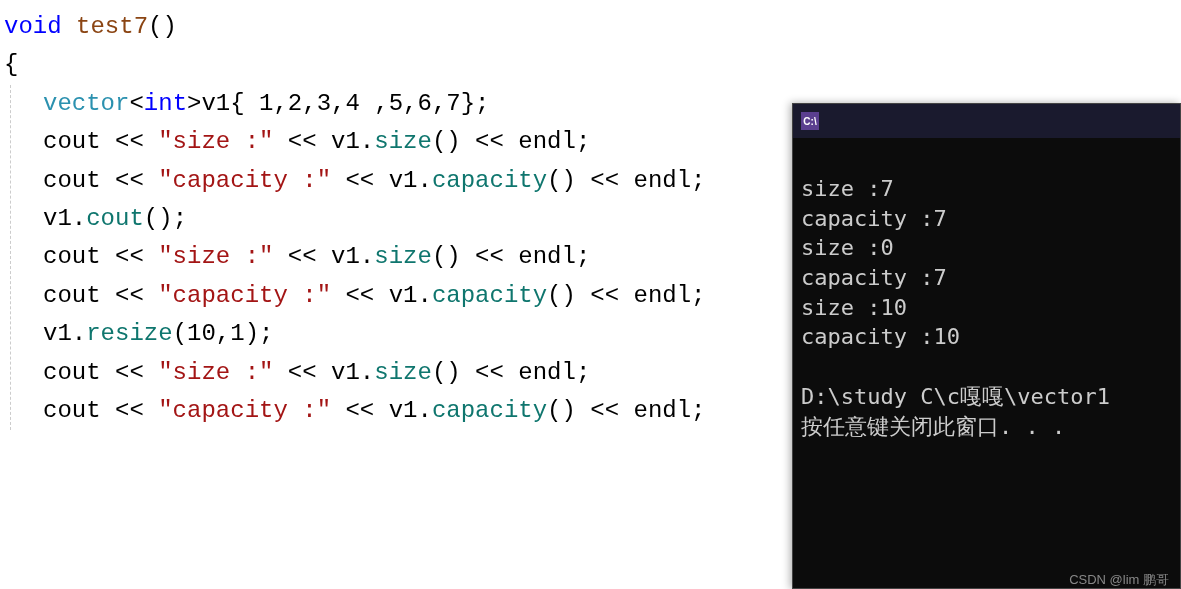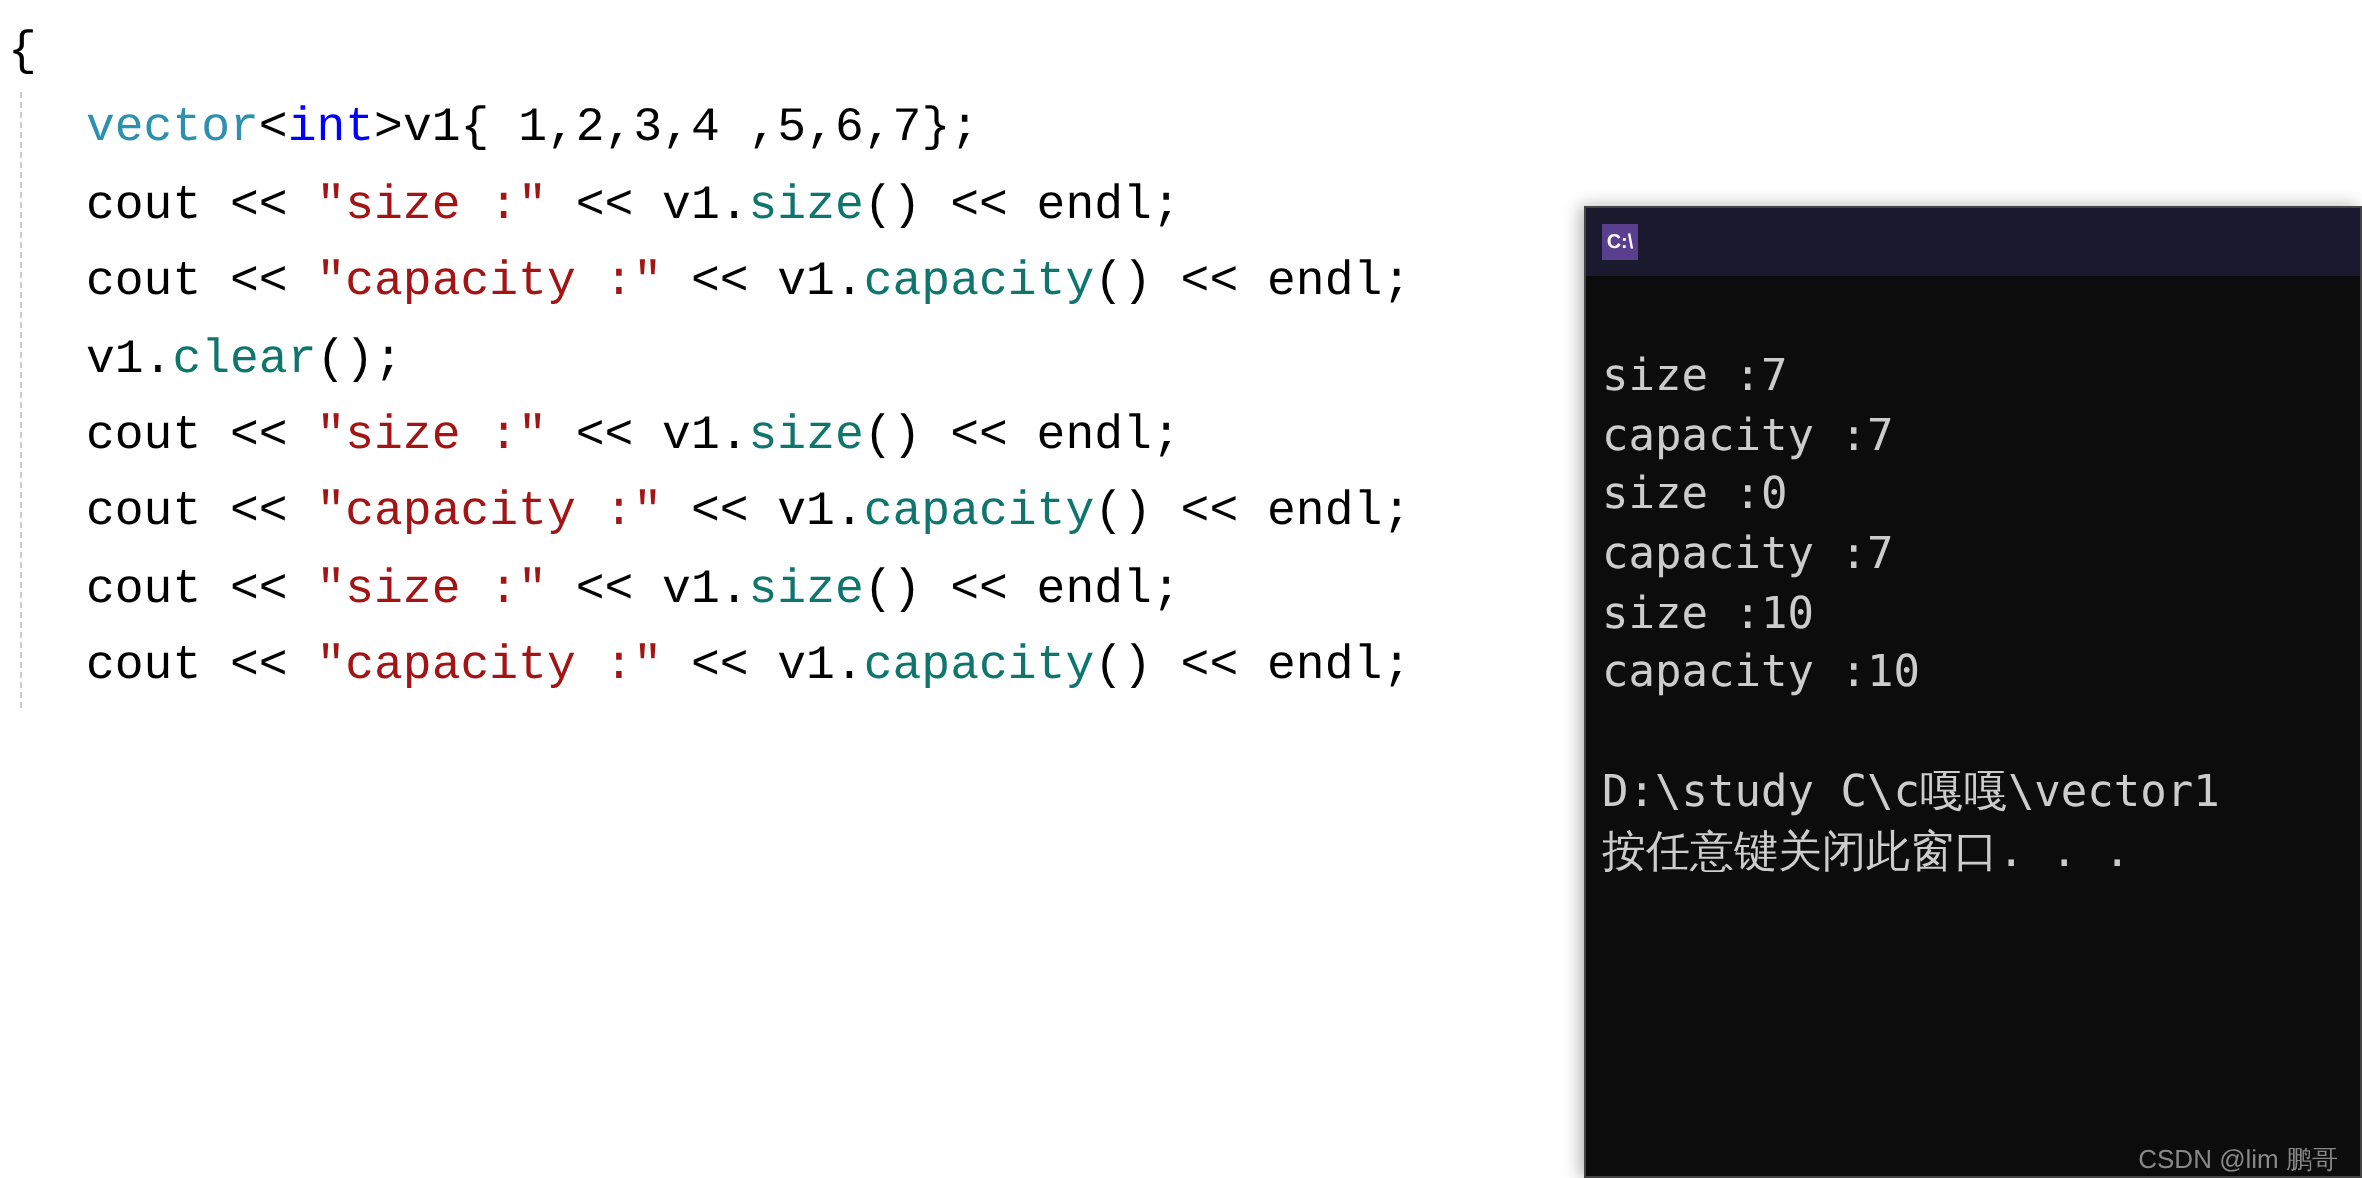--- a/index.html
+++ b/index.html
@@ -82,29 +82,31 @@
       right: 12px;
       font-family: 'Microsoft YaHei', sans-serif;
       font-size: 13px;
       color: #888;
     }
   </style>
 </head>
 <body>
 
 <div class="code-editor">
+  <div class="code-line"><span class="kw-blue">void</span><span> </span><span class="fn-brown">test7</span><span>()</span></div>
   <div class="code-line">{</div>
   <div class="indent">
     <div class="code-line"><span class="kw-teal">vector</span><span>&lt;</span><span class="kw-blue">int</span><span>&gt;</span><span>v1{ </span><span>1,2,3,4 ,5,6,7</span><span>};</span></div>
     <div class="code-line"><span>cout &lt;&lt; </span><span class="str-red">"size :"</span><span> &lt;&lt; v1.</span><span class="member-brown">size</span><span>() &lt;&lt; endl;</span></div>
     <div class="code-line"><span>cout &lt;&lt; </span><span class="str-red">"capacity :"</span><span> &lt;&lt; v1.</span><span class="member-brown">capacity</span><span>() &lt;&lt; endl;</span></div>
-    <div class="code-line"><span>v1.</span><span class="member-brown">clear</span><span>();</span></div>
+    <div class="code-line"><span>v1.</span><span class="member-brown">cout</span><span>();</span></div>
     <div class="code-line"><span>cout &lt;&lt; </span><span class="str-red">"size :"</span><span> &lt;&lt; v1.</span><span class="member-brown">size</span><span>() &lt;&lt; endl;</span></div>
     <div class="code-line"><span>cout &lt;&lt; </span><span class="str-red">"capacity :"</span><span> &lt;&lt; v1.</span><span class="member-brown">capacity</span><span>() &lt;&lt; endl;</span></div>
     <div class="code-line"></div>
+    <div class="code-line"><span>v1.</span><span class="member-brown">resize</span><span>(</span><span>10,1</span><span>);</span></div>
     <div class="code-line"><span>cout &lt;&lt; </span><span class="str-red">"size :"</span><span> &lt;&lt; v1.</span><span class="member-brown">size</span><span>() &lt;&lt; endl;</span></div>
     <div class="code-line"><span>cout &lt;&lt; </span><span class="str-red">"capacity :"</span><span> &lt;&lt; v1.</span><span class="member-brown">capacity</span><span>() &lt;&lt; endl;</span></div>
   </div>
 </div>
 
 <div class="console-window">
   <div class="console-titlebar">
     <div class="console-icon">C:\</div>
   </div>
   <div class="console-body">size :7

